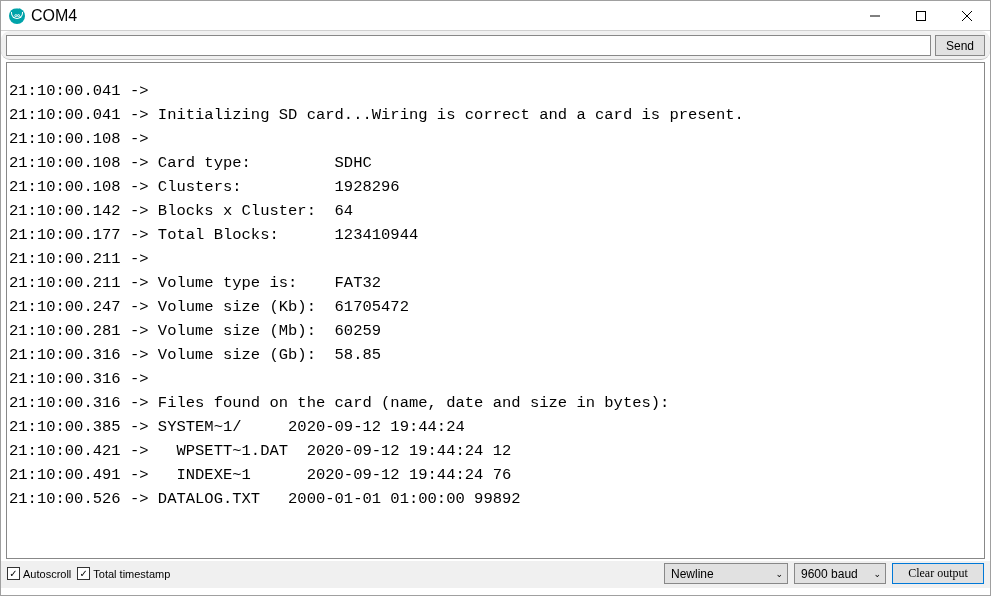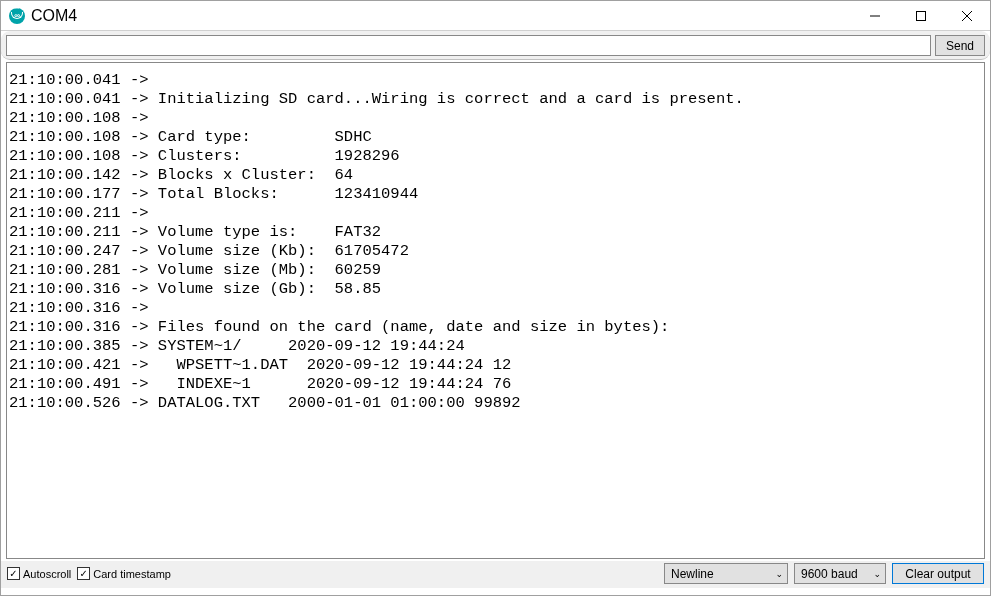--- a/index.html
+++ b/index.html
@@ -82,27 +82,27 @@
   .send-btn, .clear-btn {
     border: 1px solid #888;
     background: #E1E1E1;
     height: 21px;
     padding: 0 10px;
     font-family: inherit;
     font-size: 12px;
     min-width: 44px;
     cursor: default;
   }
-  .clear-btn { border: 1px solid #0078d7; min-width: 92px; }
+  .clear-btn { border: 1px solid #0078d7; min-width: 92px; font-family: Liberation Serif, serif; }
   .output {
     font-family: "Courier New", monospace;
     font-size: 15.5px;
-    line-height: 19px;
+    line-height: 24px;
     white-space: pre;
-    padding: 8px 2px 2px 2px;
+    padding: 16px 2px 2px 2px;
     height: 497px;
     overflow: hidden;
     border: 1px solid #888;
     margin: 2px 5px 2px 5px;
     background: #fff;
   }
   .bottom-bar {
     display: flex;
     align-items: center;
     padding: 2px 6px 4px 6px;
@@ -202,21 +202,21 @@
 21:10:00.491 -&gt;   INDEXE~1      2020-09-12 19:44:24 76
 21:10:00.526 -&gt; DATALOG.TXT   2000-01-01 01:00:00 99892</div>
 
 <div class="bottom-bar">
   <label class="checkbox-wrap">
     <span class="cb">✓</span>
     <span>Autoscroll</span>
   </label>
   <label class="checkbox-wrap">
     <span class="cb">✓</span>
-    <span>Card timestamp</span>
+    <span>Total timestamp</span>
   </label>
   <span class="spacer"></span>
   <div class="selectish">
     <span>Newline</span>
     <span class="caret">⌄</span>
   </div>
   <div class="selectish baud">
     <span>9600 baud</span>
     <span class="caret">⌄</span>
   </div>

